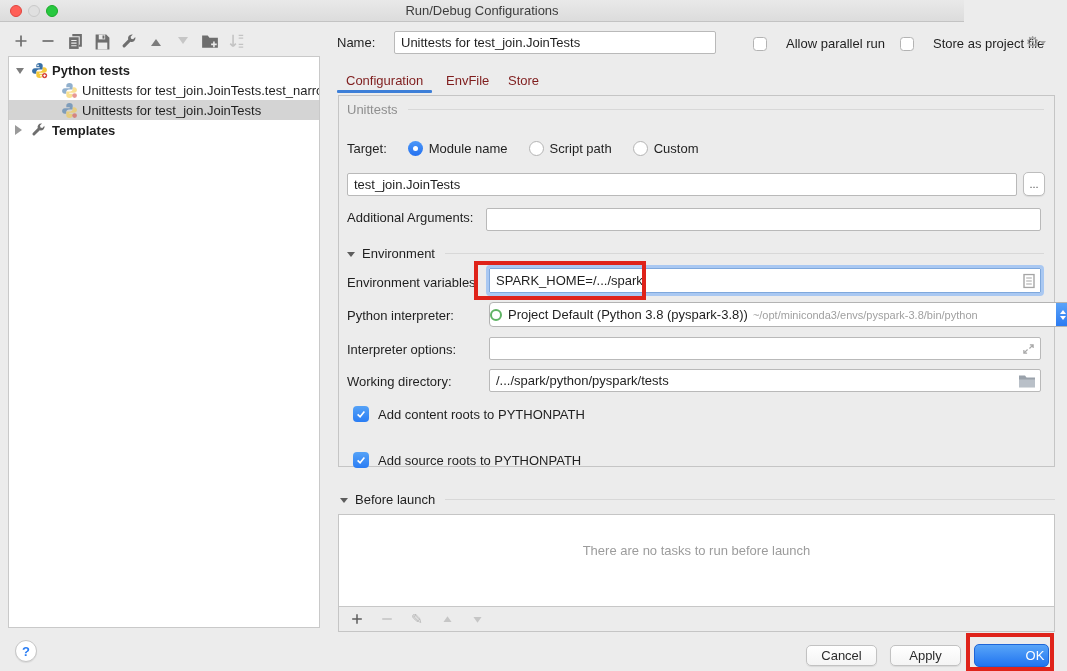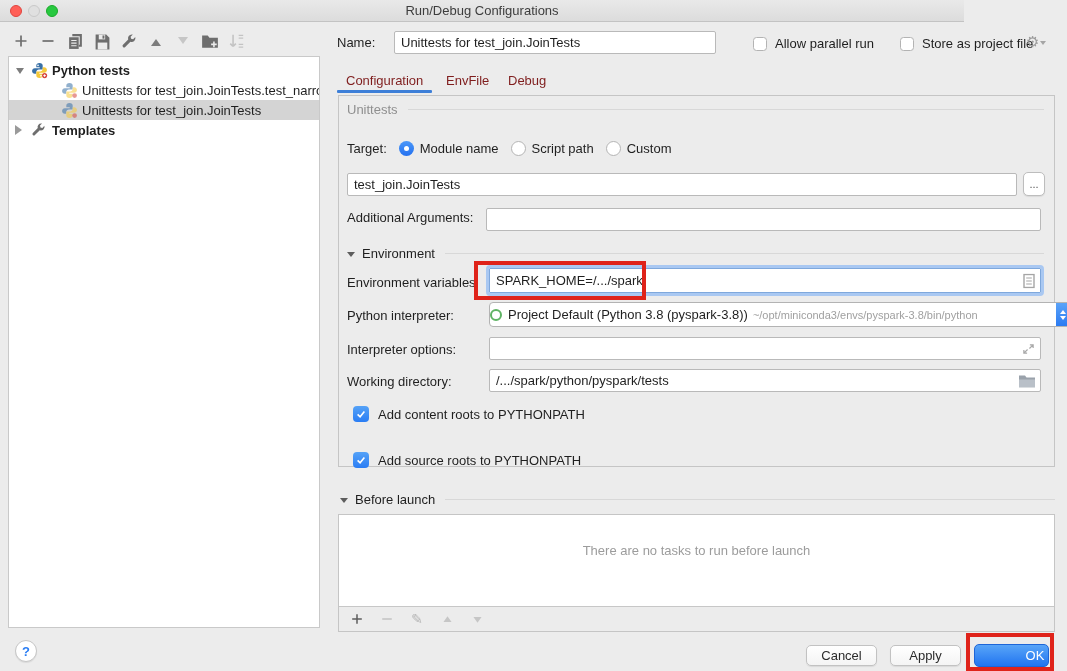--- a/index.html
+++ b/index.html
@@ -34,21 +34,21 @@
   .tree-icon { width:17px; height:17px; margin-right:4px; flex:none; }
   .tree-icon.faded { opacity:.55; }
   .tree-bold { font-weight:bold; }
   .tree-label-clip { overflow:hidden; max-width:240px; } .indent2 { padding-left:52px; }
 
   
   .name-label { position:absolute; left:337px; top:31px; height:23px; line-height:23px; }
   .name-field { position:absolute; left:394px; top:31px; width:322px; height:23px; }
   .field { background:#fff; border:1px solid #b9b9b9; border-radius:2px; display:flex;
     align-items:center; padding:0 6px; overflow:hidden; white-space:nowrap; }
-  .cbrow { position:absolute; display:flex; align-items:center; gap:8px; height:20px; }
+  .cbrow { position:absolute; display:flex; align-items:center; gap:19px; height:20px; }
   .cb { width:14px; height:14px; border:1px solid #b3b3b3; border-radius:3.5px; background:#fff; flex:none; }
   .cb-checked { width:16px; height:16px; border-radius:4px; flex:none;
     background:linear-gradient(#55a2f7,#2a7df4); display:flex; align-items:center; justify-content:center; }
   .gear-wrap { position:absolute; left:1026px; top:34px; display:flex; align-items:flex-end; color:#9a9a9a; }
   .gear-glyph { font-size:15px; line-height:16px; }
   .tri-down-tiny { width:0; height:0; border:3px solid transparent; border-top:4px solid #a5a5a5; margin:0 0 2px 1px; }
 
   
   .tab { position:absolute; top:72px; height:18px; line-height:18px; color:#7f1d1d; }
   .tab-underline { position:absolute; left:337px; top:90px; width:95px; height:3px; background:#3d7fd8; border-radius:1px; }
@@ -224,31 +224,31 @@
     <span class="cb"></span>
     <span class="lbl">Store as project file</span>
   </div>
   <div class="gear-wrap">
     <span class="gear-glyph">⚙</span>
     <span class="tri-down-tiny"></span>
   </div>
 
   <span class="tab" style="left:346px;">Configuration</span>
   <span class="tab" style="left:446px;">EnvFile</span>
-  <span class="tab" style="left:508px;">Debug</span>
+  <span class="tab" style="left:508px;">Store</span>
   <div class="tab-underline"></div>
 
   <div class="panel">
 
     <div class="row-abs" style="left:8px; top:6px; right:10px;">
       <span style="color:#8f8f8f;">Unittests</span>
       <div class="group-line" style="flex:1; margin-left:10px;"></div>
     </div>
 
-    <div class="row-abs" style="left:8px; top:45px; gap:12px;">
+    <div class="row-abs" style="left:8px; top:45px; gap:21px;">
       <span>Target:</span>
       <span class="radio-group">
         <span class="radio-on">
             <span class="dot"></span>
           </span>
         <span>Module name</span>
       </span>
       <span class="radio-group">
         <span class="radio"></span>
         <span>Script path</span>

